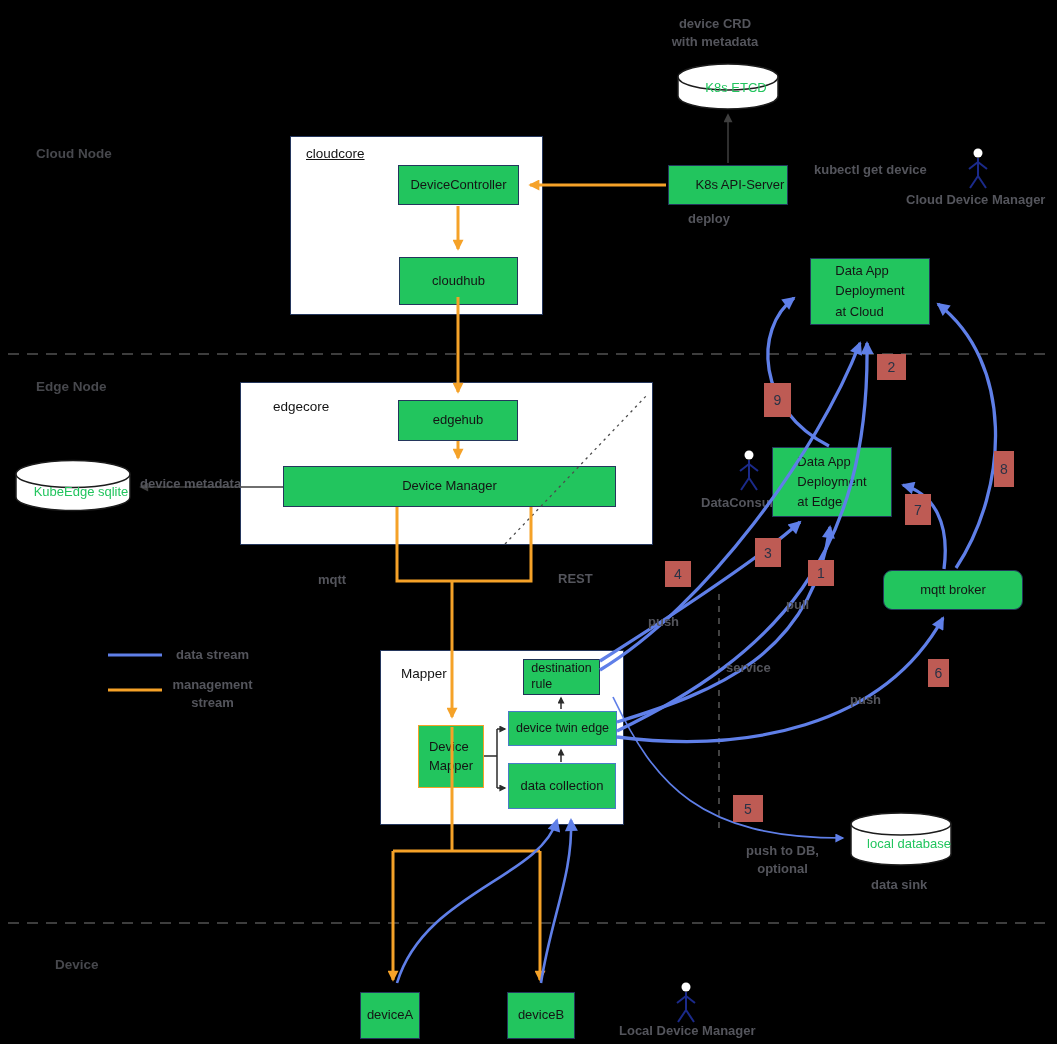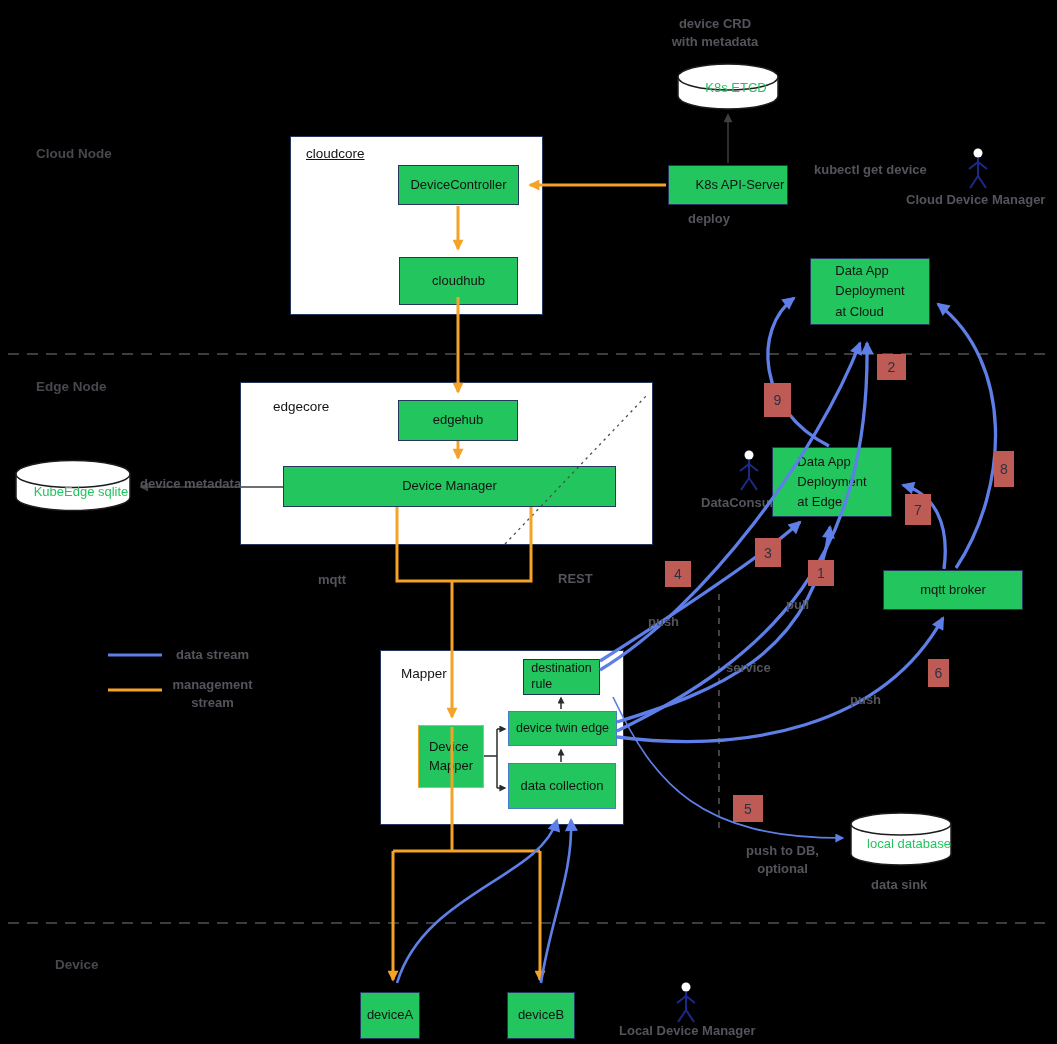--- a/index.html
+++ b/index.html
@@ -56,21 +56,21 @@
   <div class="box blue-border" style="left:508px;top:763px;width:108px;height:46px;">data collection</div>
   <div class="box orange-border pre" style="left:418px;top:725px;width:66px;height:63px;line-height:1.45;">Device
 Mapper</div>
 
   <div class="box pre" style="left:810px;top:258px;width:120px;height:67px;line-height:1.55;">Data App
 Deployment
 at Cloud</div>
   <div class="box pre" style="left:772px;top:447px;width:120px;height:70px;line-height:1.55;">Data App
 Deployment
 at Edge</div>
-  <div class="box" style="left:883px;top:570px;width:140px;height:40px;">mqtt broker</div>
+  <div class="box" style="left:883px;top:570px;width:140px;height:40px;border-radius:9px;">mqtt broker</div>
 
   <div class="box" style="left:360px;top:992px;width:60px;height:47px;">deviceA</div>
   <div class="box" style="left:507px;top:992px;width:68px;height:47px;">deviceB</div>
 
   <svg id="wires" width="1057" height="1044" viewBox="0 0 1057 1044">
     <defs>
       <marker id="mo" viewBox="0 0 10 10" refX="8.5" refY="5" markerWidth="13" markerHeight="11" markerUnits="userSpaceOnUse" orient="auto">
           <path d="M0,0L10,5L0,10z" fill="#F5A228"></path>
         </marker>
       <marker id="mb" viewBox="0 0 10 10" refX="8.5" refY="5" markerWidth="15" markerHeight="13" markerUnits="userSpaceOnUse" orient="auto">

